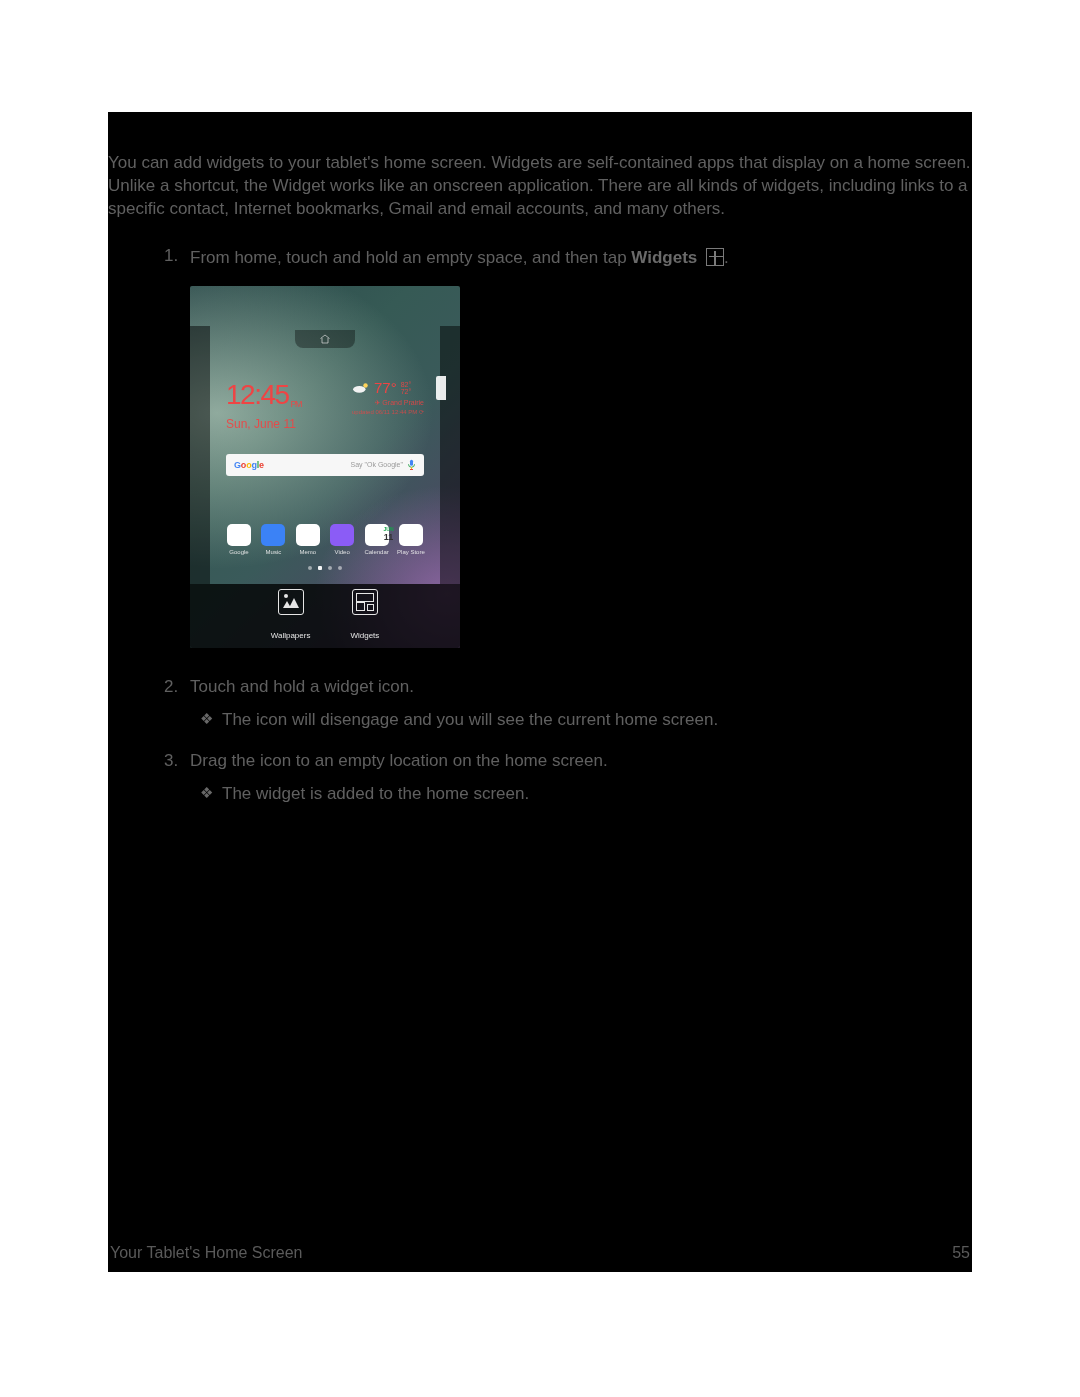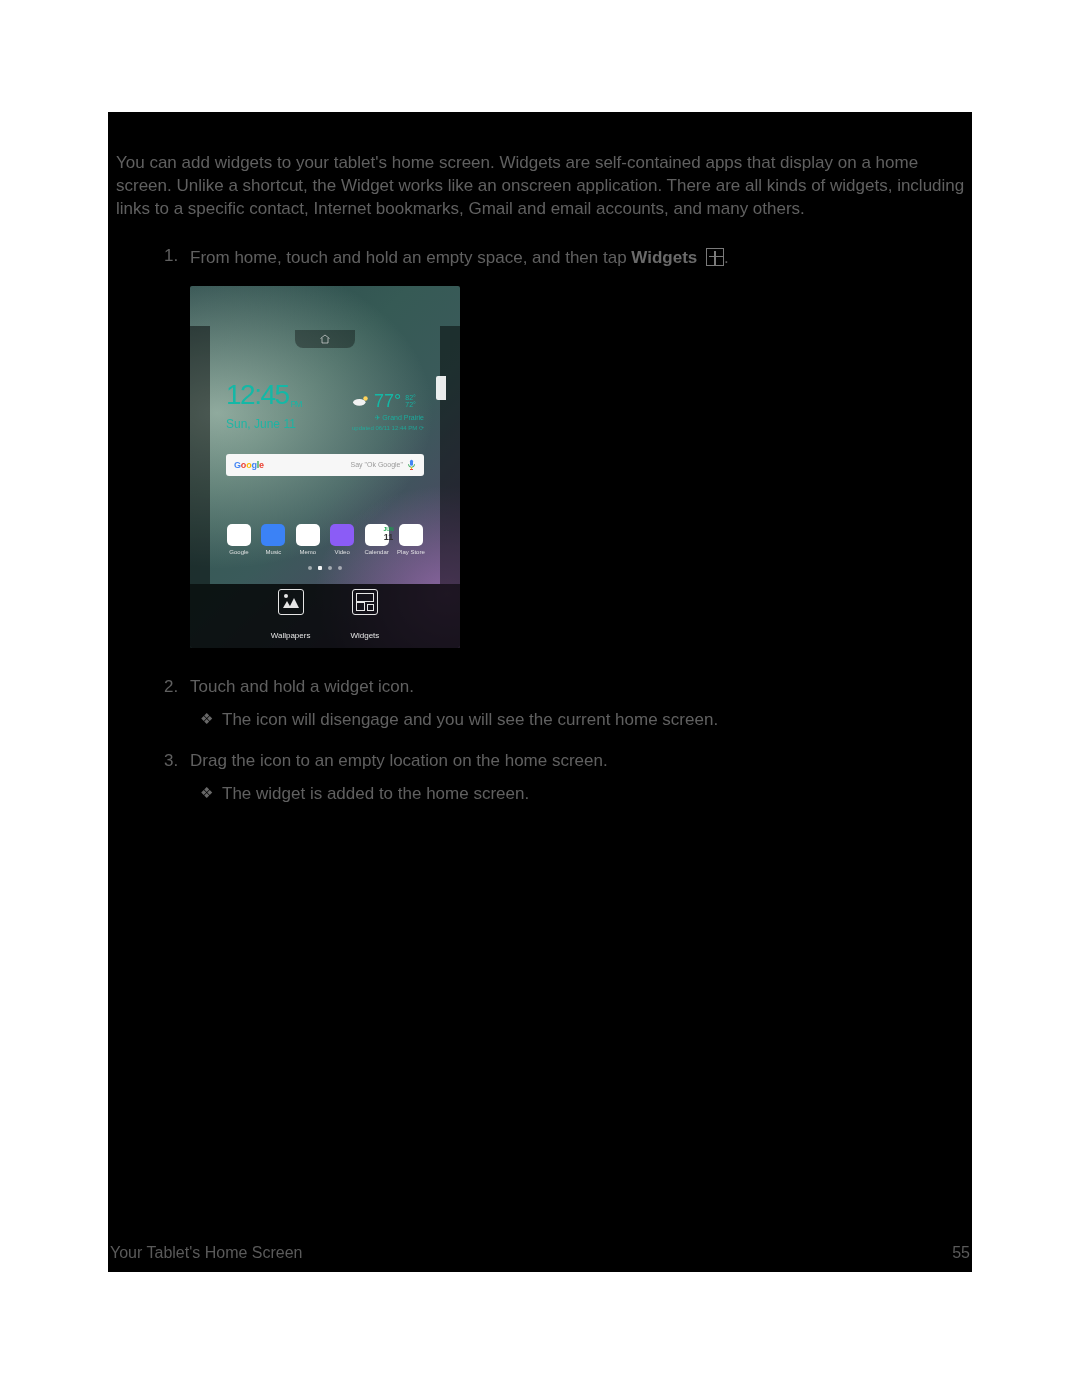--- a/index.html
+++ b/index.html
@@ -8,21 +8,21 @@
   .black-area {
     position: absolute;
     left: 108px; top: 112px;
     width: 864px; height: 1160px;
     background: #000;
     color: #5a5a5a;
     font-family: Arial, Helvetica, sans-serif;
     font-size: 17px;
     line-height: 1.35;
   }
-  .intro { padding: 40px 0 0 8px; }
+  .intro { padding: 40px 0 0 0; }
   .intro p { color: #606060; }
   .list-area { padding: 24px 0 0 56px; }
   .li { display: flex; margin-bottom: 10px; align-items: flex-start; }
   .num { width: 26px; flex: 0 0 26px; color: #606060; }
   .body { flex: 1; color: #606060; }
   .body .bold { font-weight: bold; color: #6a6a6a; }
   .inline-icon {
     display: inline-block; width: 18px; height: 18px;
     border: 1.6px solid #7a7a7a; position: relative; top: 3px; margin-left: 4px;
   }
@@ -71,27 +71,27 @@
     position:absolute; left:50%; top:-2px; transform:translateX(-50%);
     width:60px; height:18px; background: rgba(0,0,0,0.35); border-radius:0 0 8px 8px;
     display:flex; align-items:center; justify-content:center;
   }
   .home-pill svg { width:12px; height:12px; stroke:#e8e8e8; fill:none; stroke-width:1.3; }
   .side-tab {
     position:absolute; right:-6px; top:44px; width:10px; height:24px;
     background: rgba(255,255,255,0.9); border-radius:2px 0 0 2px;
   }
   
-  .clock-row { position:absolute; left:16px; right:16px; top:44px; display:flex; align-items:flex-end; gap:10px; color:#14b8a6; }
+  .clock-row { position:absolute; left:16px; right:16px; top:44px; display:flex; align-items:flex-start; gap:10px; color:#ef4444; }
   .clock-time { font-size:28px; font-weight:300; letter-spacing:-1.5px; display:flex; align-items:flex-end; }
   .clock-time .pm { font-size:9px; margin-left:2px; margin-bottom:3px; opacity:0.9; }
   .clock-date { font-size:12px; opacity:0.9; margin-top:2px; }
   .weather { display:flex; align-items:center; gap:4px; margin-top:2px; }
   .cloud-icon { width:18px; }
-  .temp-big { font-size:18px; }
+  .temp-big { font-size:15px; }
   .temp-small { font-size:7px; line-height:1; opacity:0.9; }
   .weather-loc { font-size:7px; opacity:0.85; text-align:right; }
   .weather-sub { font-size:6px; opacity:0.75; text-align:right; margin-top:1px; }
   
   .searchbar {
     position:absolute; left:16px; right:16px; top:122px; height:22px;
     background:#f7f7f7; border-radius:3px; display:flex; align-items:center;
     padding:0 8px; justify-content:space-between;
   }
   .g-logo { font-size:9px; font-weight:bold; letter-spacing:-0.2px; }

